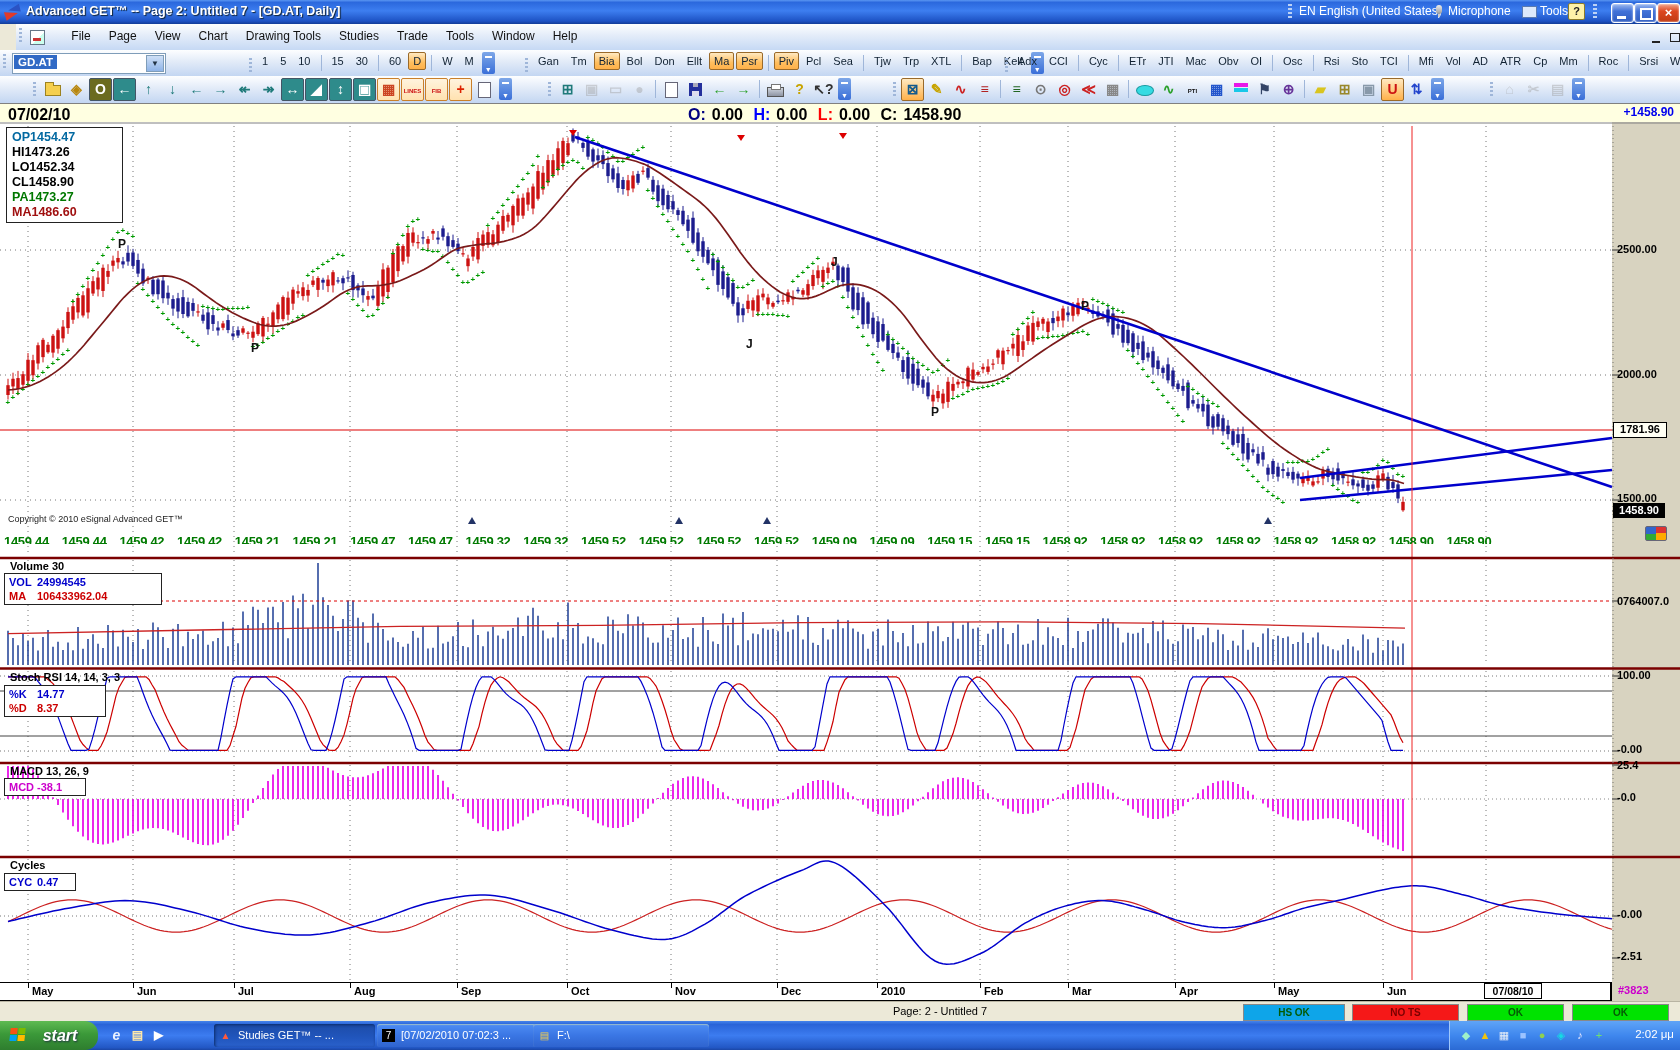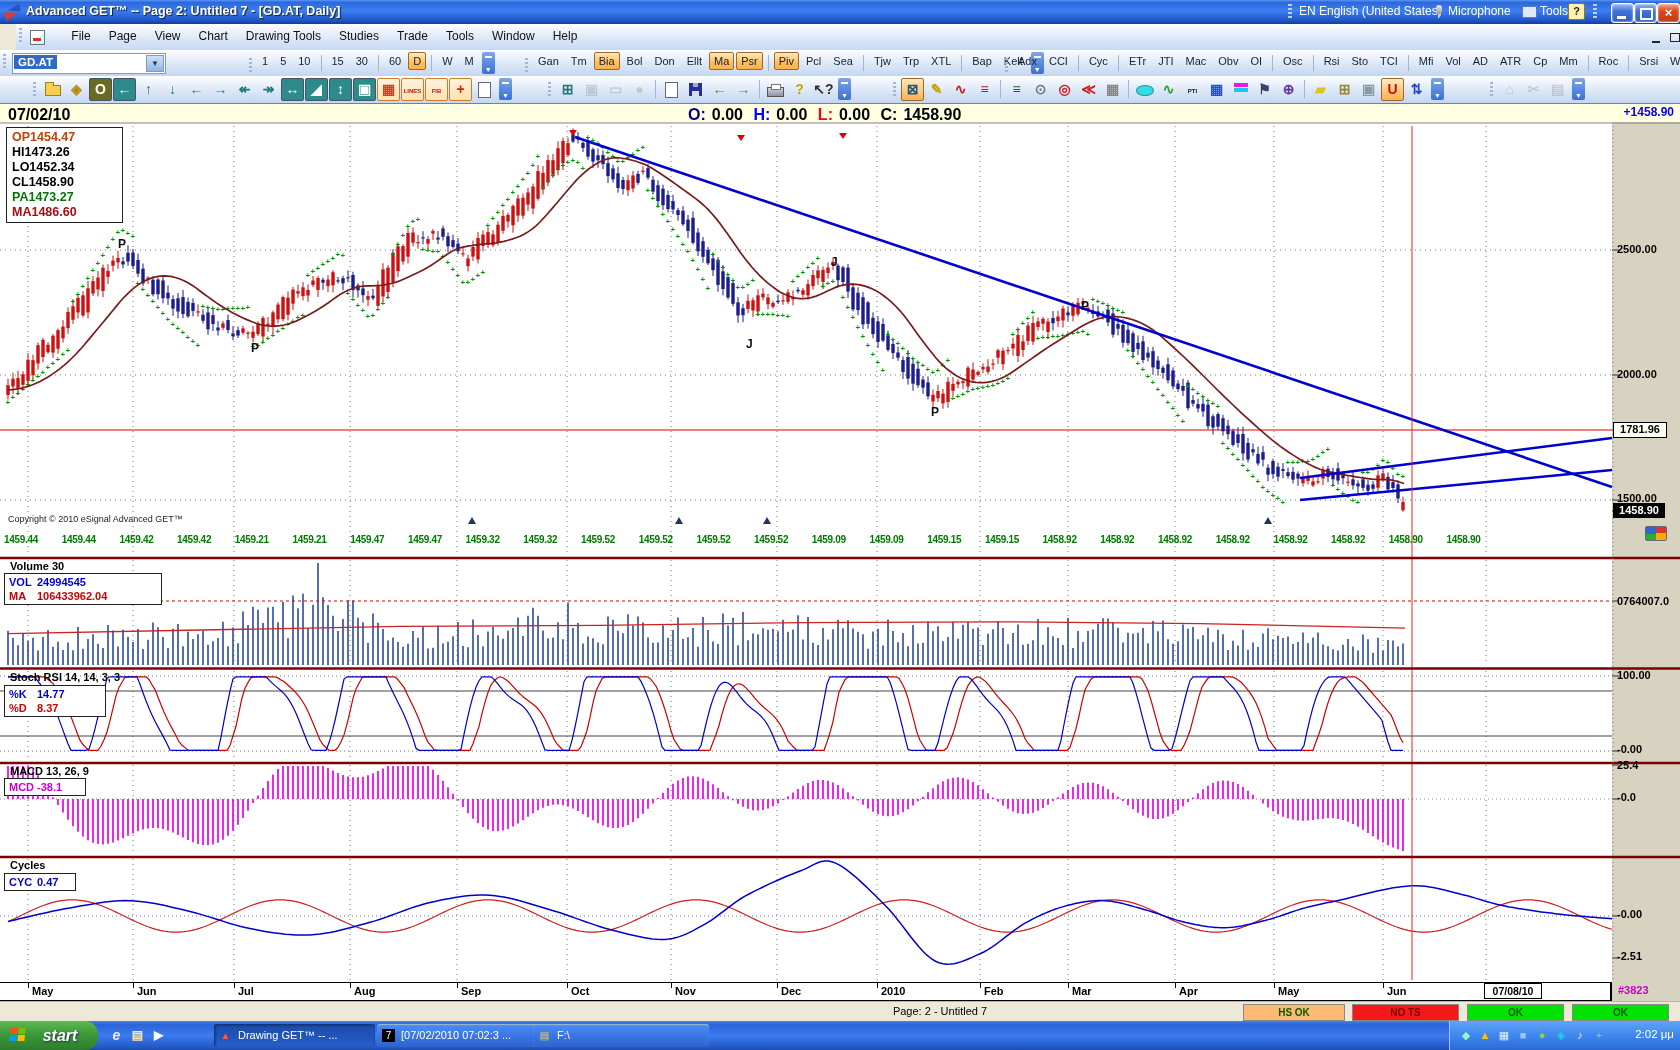--- a/index.html
+++ b/index.html
@@ -82,21 +82,21 @@
   #infobar .mid{position:absolute;left:688px;top:2px;}
   #infobar .mid span{margin-right:6px;}
   
   #chart-svg{position:absolute;left:0;top:122px;}
   .panelhdr{position:absolute;font-size:11px;font-weight:bold;color:#000;}
   .valbox{position:absolute;background:#fff;border:1px solid #222;padding:1px 4px;font-size:11px;font-weight:bold;line-height:14px;}
   .valbox .ibl{display:inline-block;min-width:28px;}
   #ohlc-box{position:absolute;left:6px;top:127px;width:110px;background:#fff;border:1px solid #222;padding:2px 0 2px 5px;font-size:12.5px;font-weight:bold;line-height:15px;}
   #copyright{position:absolute;left:8px;top:514px;font-size:9px;color:#222;}
   #bottom-values{position:absolute;left:0;top:530px;width:1612px;height:14px;overflow:hidden;}
-  .bval{position:absolute;top:4px;font-size:10px;font-weight:bold;color:#007a00;letter-spacing:-0.3px;text-decoration:underline;}
+  .bval{position:absolute;top:4px;font-size:13px;font-weight:bold;color:#007a00;letter-spacing:-0.3px;text-decoration:underline;}
   .axlab{position:absolute;left:1617px;width:62px;font-size:11px;font-weight:bold;color:#000;}
   #ax-change{position:absolute;left:1608px;top:105px;width:66px;text-align:right;color:#0000ee;font-size:12px;font-weight:bold;}
   #hline-tag{position:absolute;left:1613px;top:422px;width:52px;height:14px;background:#fffff4;border:1px solid #000;
     font-size:11px;font-weight:bold;text-align:center;line-height:13px;}
   #last-tag{position:absolute;left:1613px;top:503px;width:52px;height:15px;background:#000;color:#fff;
     font-size:11px;font-weight:bold;text-align:center;line-height:15px;}
   #esignal-ico{position:absolute;left:1645px;top:526px;width:20px;height:13px;
     background:conic-gradient(#d33 0 25%,#fa0 25% 50%,#3a3 50% 75%,#36c 75%);border-radius:2px;border:1px solid #667;}
   
   #monthsbar{position:absolute;left:0;top:982px;width:1680px;height:19px;background:#d8d3c0;}
@@ -1731,21 +1731,21 @@
       <line x1="1612" y1="676" x2="1619" y2="676" stroke="#333" stroke-width="1"></line>
       <line x1="1612" y1="751" x2="1619" y2="751" stroke="#333" stroke-width="1"></line>
       <line x1="1612" y1="765" x2="1619" y2="765" stroke="#333" stroke-width="1"></line>
       <line x1="1612" y1="799" x2="1619" y2="799" stroke="#333" stroke-width="1"></line>
       <line x1="1612" y1="916" x2="1619" y2="916" stroke="#333" stroke-width="1"></line>
       <line x1="1612" y1="958" x2="1619" y2="958" stroke="#333" stroke-width="1"></line>
       <line x1="1613" y1="126" x2="1613" y2="980" stroke="#777" stroke-width="1" stroke-dasharray="1,3"></line>
     </svg>
 
   <div id="ohlc-box">
-      <div class="ibrow" style="color: #c2410c;"><span class="ibl">OP</span><span class="ibv">1454.47</span></div>
+      <div class="ibrow" style="color: #0369a1;"><span class="ibl">OP</span><span class="ibv">1454.47</span></div>
       <div class="ibrow" style="color: rgb(0, 0, 0);"><span class="ibl">HI</span><span class="ibv">1473.26</span></div>
       <div class="ibrow" style="color: rgb(0, 0, 0);"><span class="ibl">LO</span><span class="ibv">1452.34</span></div>
       <div class="ibrow" style="color: rgb(0, 0, 0);"><span class="ibl">CL</span><span class="ibv">1458.90</span></div>
       <div class="ibrow" style="color: rgb(0, 120, 0);"><span class="ibl">PA</span><span class="ibv">1473.27</span></div>
       <div class="ibrow" style="color: rgb(160, 16, 16);"><span class="ibl">MA</span><span class="ibv">1486.60</span></div>
     </div>
   <div id="copyright">Copyright © 2010 eSignal Advanced GET™</div>
   <div id="bottom-values">
       <span class="bval" style="left: 4px;">1459.44</span>
       <span class="bval" style="left: 61.7px;">1459.44</span>
@@ -1841,21 +1841,21 @@
         <span class="mtick" style="left: 1274px;"></span>
         <span class="mlabel" style="left: 1278px;">May</span>
         <span class="mtick" style="left: 1383px;"></span>
         <span class="mlabel" style="left: 1387px;">Jun</span>
       </div>
     <span id="barnum">#3823</span>
   </div>
 
   <div id="statusbar">
     <span id="pagelabel">Page: 2 - Untitled 7</span>
-  <span class="badge" style="left: 1243px; width: 100px; background: #fdba74; color: rgb(4, 90, 4);">HS OK</span>
+  <span class="badge" style="left: 1243px; width: 100px; background: #0ea5e9; color: rgb(4, 90, 4);">HS OK</span>
       <span class="badge" style="left: 1352px; width: 105px; background: rgb(245, 24, 24); color: rgb(122, 0, 0);">NO TS</span>
       <span class="badge" style="left: 1467px; width: 95px; background: rgb(0, 227, 0); color: rgb(4, 90, 4);">OK</span>
       <span class="badge" style="left: 1572px; width: 95px; background: rgb(0, 227, 0); color: rgb(4, 90, 4);">OK</span>
     </div>
 
   <div id="taskbar">
     <div id="startbtn">
       <span class="flag">
         <span style="left:0;top:0;background:#f65314"></span>
           <span style="left:8px;top:0;background:#7cbb00"></span>
@@ -1863,21 +1863,21 @@
           <span style="left:8px;top:7px;background:#ffbb00"></span>
       </span>
       <span class="lbl">start</span>
     </div>
     <div id="quicklaunch">
         <span class="qlico" style="left: 108px; color: rgb(234, 242, 255); font-style: italic; font-size: 14px;">e</span>
         <span class="qlico" style="left: 129px; color: rgb(255, 233, 168);">▤</span>
         <span class="qlico" style="left: 150px; color: rgb(255, 255, 255);">▶</span>
       </div>
     <div id="taskbuttons">
-        <div class="taskbtn active" style="left: 214px; width: 137px;"><span class="taskico" style="color: rgb(255, 90, 60);">▲</span><span>Drawing GET™ -- ...</span></div>
+        <div class="taskbtn active" style="left: 214px; width: 137px;"><span class="taskico" style="color: rgb(255, 90, 60);">▲</span><span>Studies GET™ -- ...</span></div>
         <div class="taskbtn" style="left: 377px; width: 142px;"><span class="taskico" style="background: rgb(0, 0, 0); color: rgb(255, 255, 255);">7</span><span>[07/02/2010 07:02:3 ...</span></div>
         <div class="taskbtn" style="left: 533px; width: 152px;"><span class="taskico" style="color: rgb(245, 207, 78);">▤</span><span>F:\</span></div>
       </div>
     <div id="tray">
       <span id="clock">2:02 μμ</span>
     <span class="trayico" style="left: 8px; color: rgb(158, 240, 200);">◆</span>
         <span class="trayico" style="left: 27px; color: rgb(242, 196, 12);">▲</span>
         <span class="trayico" style="left: 46px; color: rgb(230, 237, 247);">▦</span>
         <span class="trayico" style="left: 65px; color: rgb(156, 195, 255);">■</span>
         <span class="trayico" style="left: 84px; color: rgb(143, 209, 79);">●</span>

